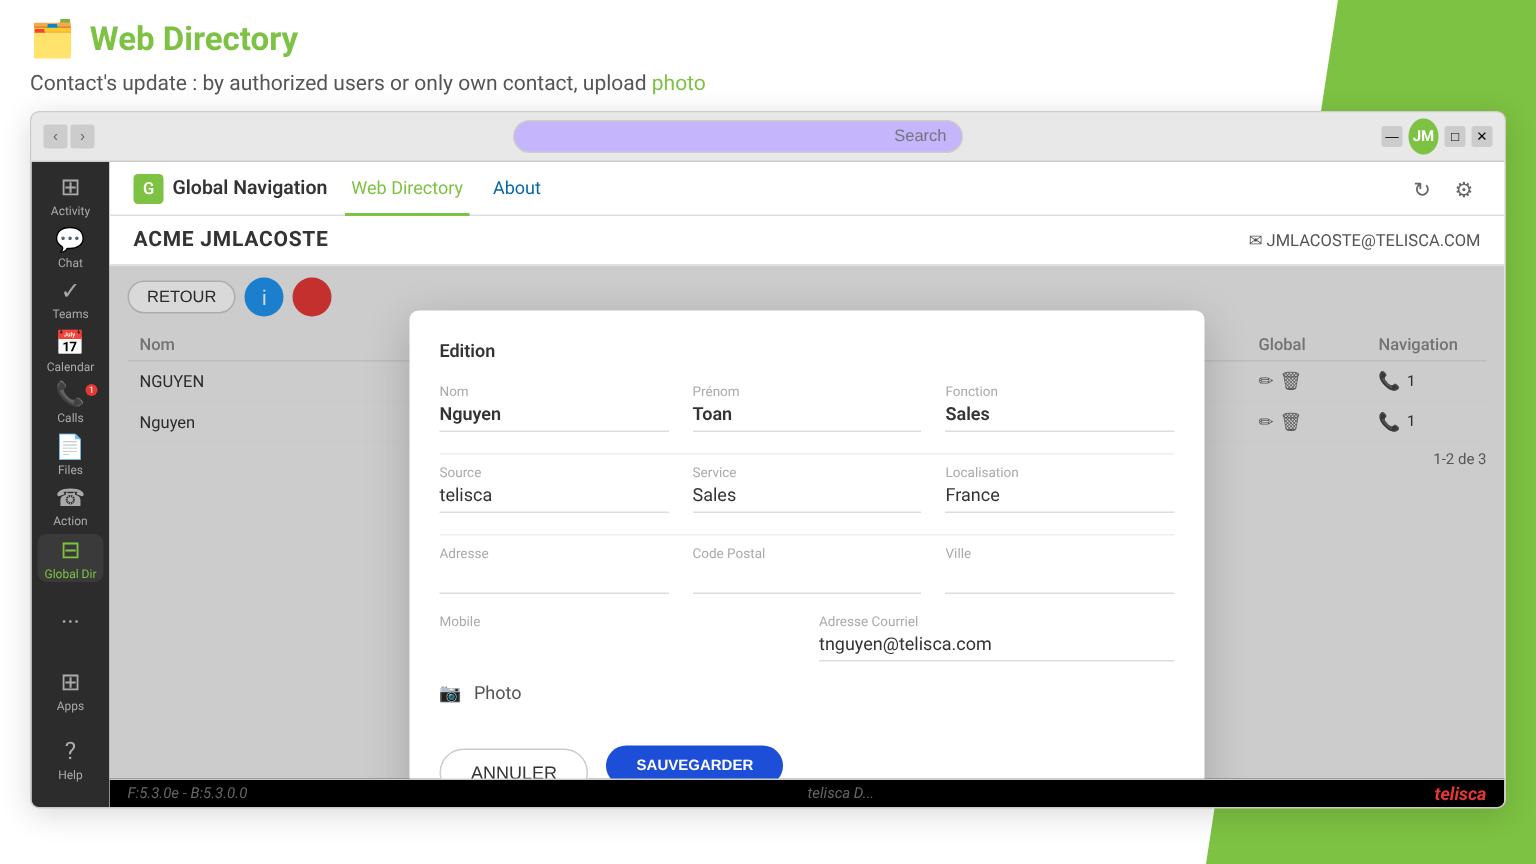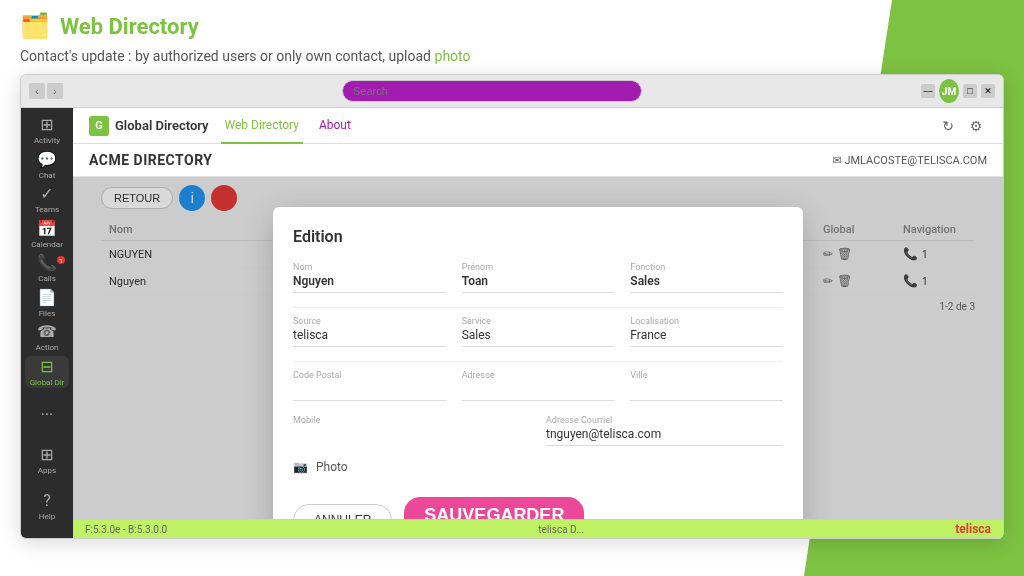--- a/index.html
+++ b/index.html
@@ -96,22 +96,23 @@
       display: flex;
       justify-content: center;
     }
     .search-input {
       width: 300px;
       height: 22px;
       border: 1px solid #ccc;
       border-radius: 11px;
       padding: 0 10px;
       font-size: 11px;
-      background: #a21caf;
+      background: #c4b5fd;
       outline: none;
+      text-align: right;
     }
     .titlebar-controls {
       display: flex;
       align-items: center;
       gap: 4px;
     }
     .win-ctrl {
       width: 14px;
       height: 14px;
       border-radius: 2px;
@@ -217,21 +218,21 @@
       background: #7dc242;
       border-radius: 3px;
       display: flex;
       align-items: center;
       justify-content: center;
       font-size: 11px;
       color: white;
     }
     .nav-tab {
       font-size: 12px;
-      color: #a21caf;
+      color: #0369a1;
       cursor: pointer;
       padding: 0 4px;
       height: 36px;
       display: flex;
       align-items: center;
       border-bottom: 2px solid transparent;
     }
     .nav-tab.active {
       color: #7dc242;
       border-bottom: 2px solid #7dc242;
@@ -273,21 +274,21 @@
       font-size: 11px;
       color: #555;
       display: flex;
       align-items: center;
       gap: 4px;
     }
 
     
     .contact-area {
       flex: 1;
-      padding: 8px 28px;
+      padding: 8px 12px;
       position: relative;
       overflow: hidden;
     }
 
     
     .contact-toolbar {
       display: flex;
       align-items: center;
       gap: 6px;
       margin-bottom: 8px;
@@ -358,28 +359,29 @@
     }
     .pagination {
       font-size: 10px;
       color: #666;
       text-align: right;
       margin-top: 6px;
     }
 
     
     .status-bar {
-      background: #bef264;
+      background: #000000;
       border-top: 1px solid #ccc;
       padding: 2px 12px;
       display: flex;
       justify-content: space-between;
       align-items: center;
       font-size: 10px;
       color: #666;
+      font-style: italic;
     }
     .telisca-logo {
       color: #e53935;
       font-weight: bold;
       font-size: 12px;
     }
 
     
     .modal-overlay {
       position: absolute;
@@ -393,21 +395,21 @@
     }
     .modal {
       background: #fff;
       border-radius: 6px;
       box-shadow: 0 8px 30px rgba(0,0,0,0.2);
       width: 530px;
       padding: 20px;
       position: relative;
     }
     .modal-title {
-      font-size: 16px;
+      font-size: 12px;
       font-weight: 600;
       color: #333;
       margin-bottom: 16px;
     }
     .form-row {
       display: flex;
       gap: 16px;
       margin-bottom: 14px;
     }
     .form-field {
@@ -454,23 +456,23 @@
       background: #fff;
       font-size: 12px;
       cursor: pointer;
       color: #333;
       margin-top: 10px;
     }
     .btn-save {
       padding: 8px 20px;
       border: none;
       border-radius: 16px;
-      background: #ec4899;
+      background: #1d4ed8;
       color: #fff;
-      font-size: 18px;
+      font-size: 10px;
       font-weight: 600;
       cursor: pointer;
     }
   </style>
 </head>
 <body>
 
 <div class="green-corner"></div>
 
 <div class="top-header">
@@ -550,32 +552,32 @@
           <span class="sidebar-label">Help</span>
         </div>
       </div>
     </div>
 
     <div class="main-content">
 
       <div class="app-nav">
         <div class="app-logo">
           <div class="app-logo-icon">G</div>
-          <span>Global Directory</span>
+          <span>Global Navigation</span>
         </div>
         <div class="nav-tab active">Web Directory</div>
         <div class="nav-tab">About</div>
         <div class="nav-actions">
           <button class="nav-action-btn">↻</button>
           <button class="nav-action-btn">⚙</button>
         </div>
       </div>
 
       <div class="dir-header">
-        <span class="dir-title">ACME DIRECTORY</span>
+        <span class="dir-title">ACME JMLACOSTE</span>
         <span class="dir-email">✉ JMLACOSTE@TELISCA.COM</span>
       </div>
 
       <div class="contact-area">
 
         <div class="contact-toolbar">
           <button class="btn-retour">RETOUR</button>
           <button class="btn-dot">i</button>
           <button class="btn-red-circle"></button>
         </div>
@@ -659,25 +661,25 @@
               <div class="form-field">
                 <span class="form-label">Localisation</span>
                 <span class="form-value">France</span>
               </div>
             </div>
 
             <hr class="modal-divider">
 
             <div class="form-row">
               <div class="form-field">
+                <span class="form-label">Adresse</span>
+                <span class="form-value">&nbsp;</span>
+              </div>
+              <div class="form-field">
                 <span class="form-label">Code postal</span>
-                <span class="form-value">&nbsp;</span>
-              </div>
-              <div class="form-field">
-                <span class="form-label">Adresse</span>
                 <span class="form-value">&nbsp;</span>
               </div>
               <div class="form-field">
                 <span class="form-label">Ville</span>
                 <span class="form-value">&nbsp;</span>
               </div>
             </div>
 
             <div class="form-row">
               <div class="form-field">

